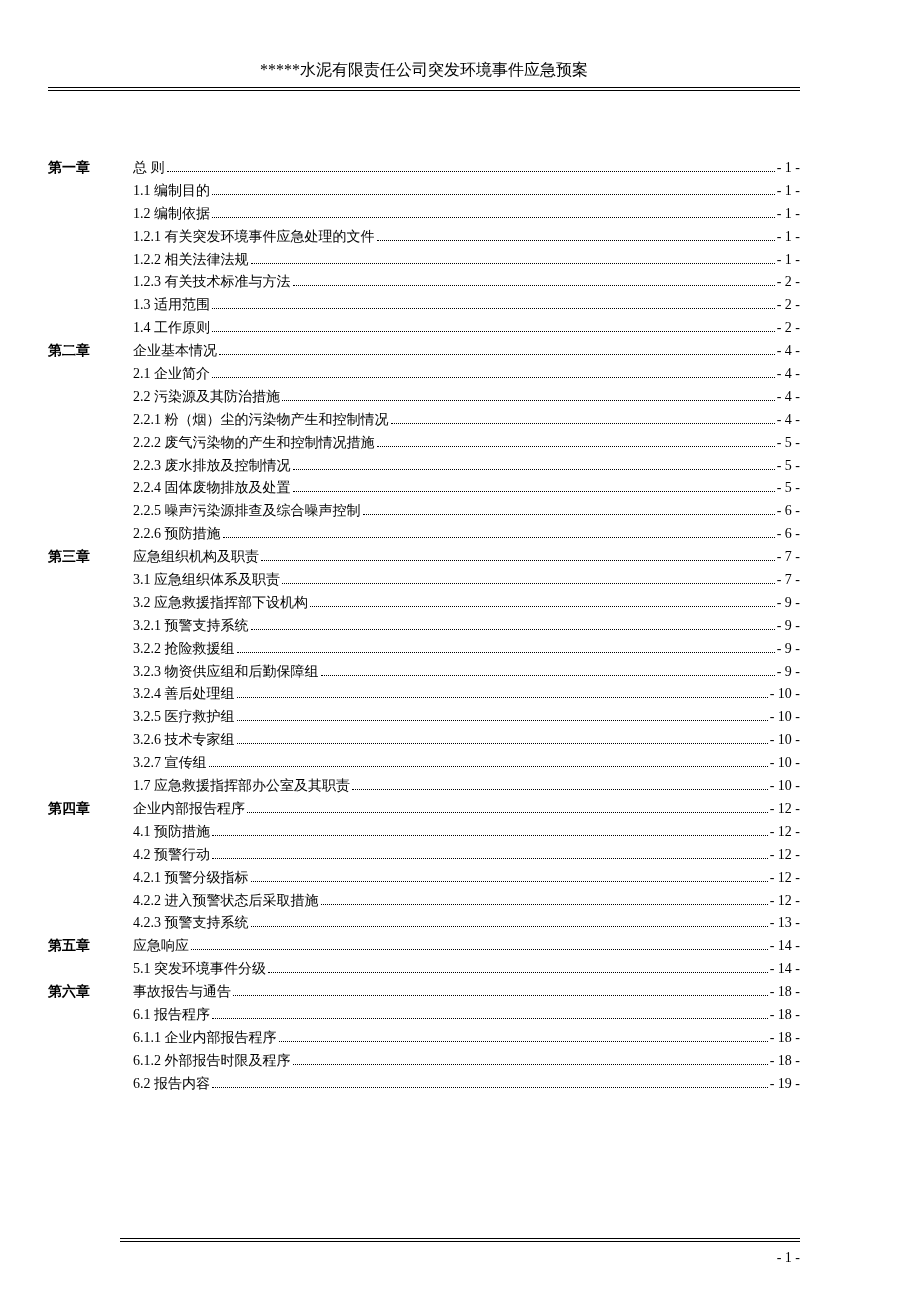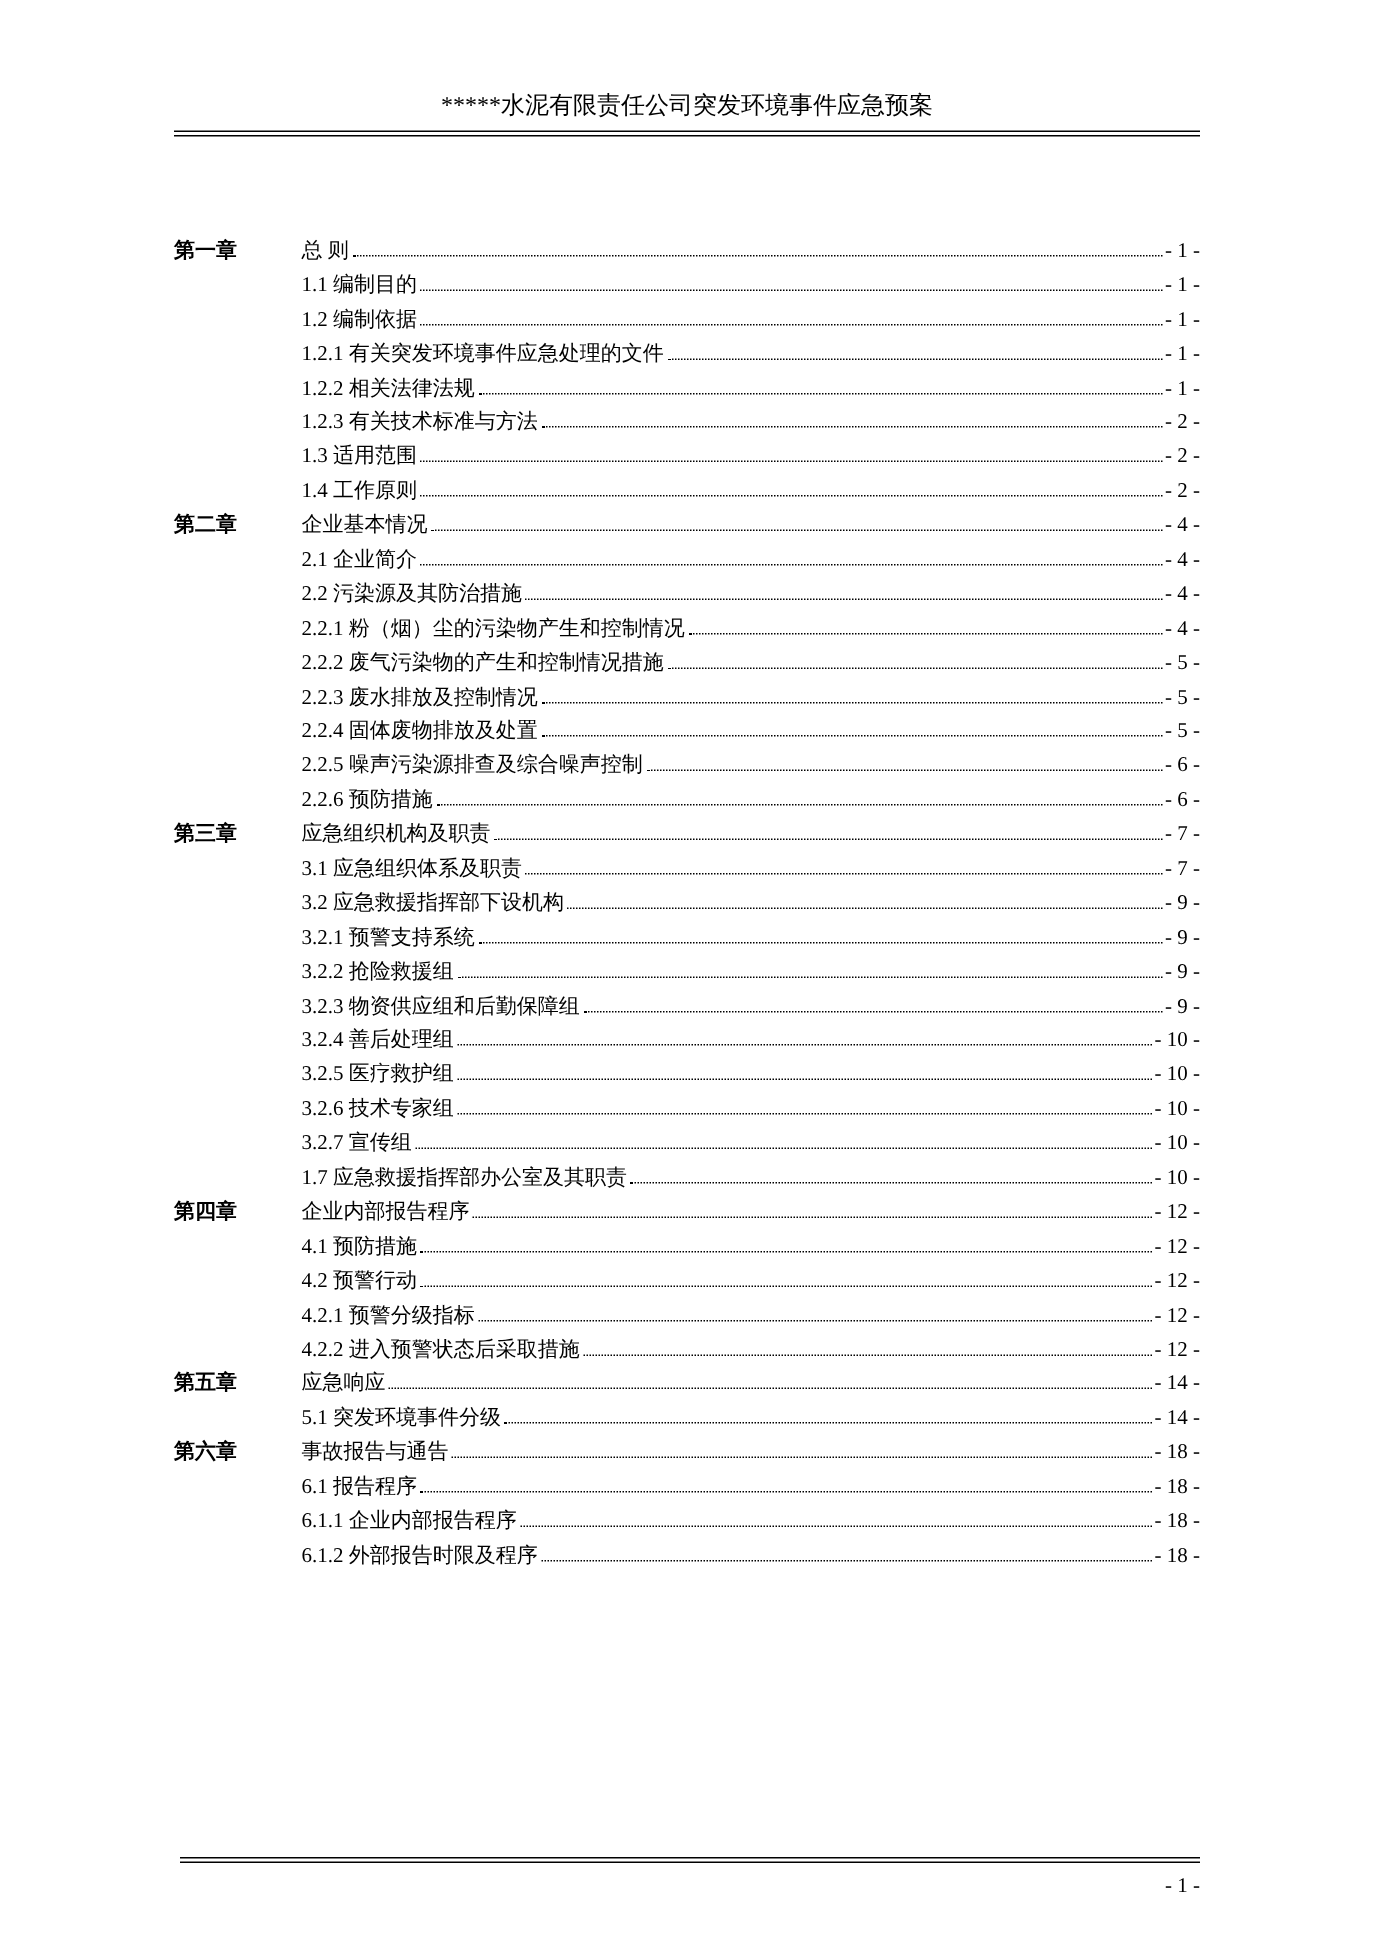--- a/index.html
+++ b/index.html
@@ -5,21 +5,21 @@
   * { margin: 0; padding: 0; box-sizing: border-box; }
   body {
     background: #fff;
     font-family: "SimSun", "宋体", serif;
     width: 920px;
     height: 1302px;
     position: relative;
     color: #000;
   }
   .page {
-    padding: 60px 120px 40px 116px;
+    padding: 60px 120px 40px 48px;
   }
   .header {
     text-align: center;
     font-size: 16px;
     padding-bottom: 6px;
     border-bottom: 4px double #000;
     margin-bottom: 70px;
   }
   .toc {
     font-size: 14px;
@@ -269,20 +269,26 @@
         <span class="dots"></span>
         <span class="page-ref">- 12 -</span>
       </div>
       <div class="toc-row">
         <span class="ch-spacer"></span>
         <span class="entry-title">4.2.2 进入预警状态后采取措施</span>
         <span class="dots"></span>
         <span class="page-ref">- 12 -</span>
       </div>
       <div class="toc-row">
+        <span class="ch-spacer"></span>
+        <span class="entry-title">4.2.3 预警支持系统</span>
+        <span class="dots"></span>
+        <span class="page-ref">- 13 -</span>
+      </div>
+      <div class="toc-row">
         <span class="ch-label">第五章</span>
         <span class="entry-title">应急响应</span>
         <span class="dots"></span>
         <span class="page-ref">- 14 -</span>
       </div>
       <div class="toc-row">
         <span class="ch-spacer"></span>
         <span class="entry-title">5.1 突发环境事件分级</span>
         <span class="dots"></span>
         <span class="page-ref">- 14 -</span>
@@ -303,18 +309,24 @@
         <span class="ch-spacer"></span>
         <span class="entry-title">6.1.1 企业内部报告程序</span>
         <span class="dots"></span>
         <span class="page-ref">- 18 -</span>
       </div>
       <div class="toc-row">
         <span class="ch-spacer"></span>
         <span class="entry-title">6.1.2 外部报告时限及程序</span>
         <span class="dots"></span>
         <span class="page-ref">- 18 -</span>
+      </div>
+      <div class="toc-row">
+        <span class="ch-spacer"></span>
+        <span class="entry-title">6.2 报告内容</span>
+        <span class="dots"></span>
+        <span class="page-ref">- 19 -</span>
       </div>
     </div>
 </div>
 
 <div class="footer-rule"></div>
 <div class="page-num">- 1 -</div>
 
 </body></html>

